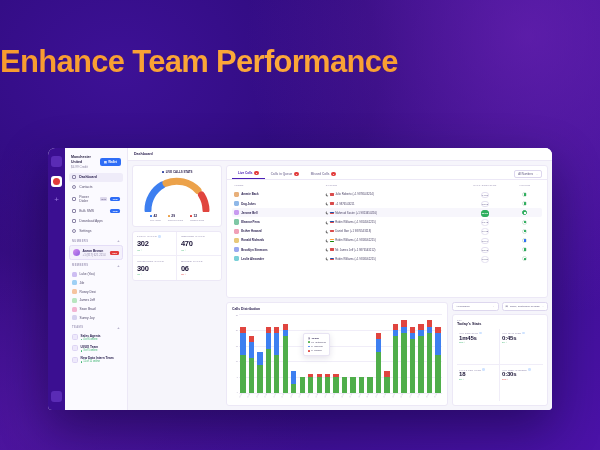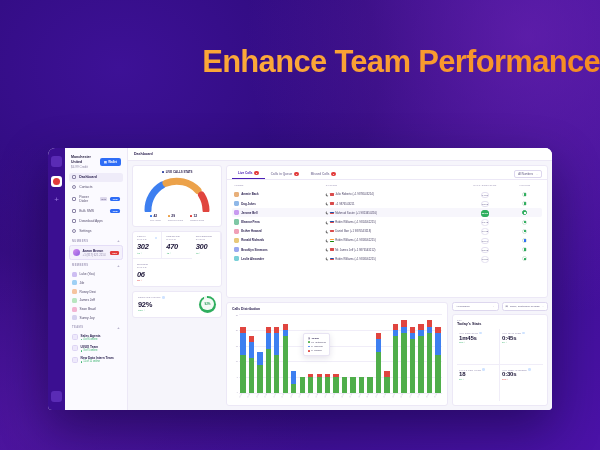--- a/index.html
+++ b/index.html
@@ -10,21 +10,21 @@
     position: relative;
   }
   .bg-glow {
     position: absolute; inset: 0;
     background:
       radial-gradient(circle at 88% 8%, rgba(120,40,190,.55) 0%, rgba(120,40,190,0) 42%),
       radial-gradient(circle at 4% 96%, rgba(90,25,165,.5) 0%, rgba(90,25,165,0) 40%);
     pointer-events: none;
   }
   
-  .hero { position: absolute; top: 46px; left: 0; right: 0; text-align: right; }
+  .hero { position: absolute; top: 46px; left: 0; right: 0; text-align: left; }
   .hero h1 {
     font-size: 31px; font-weight: 700; letter-spacing: -0.7px;
     color: #f7902b; line-height: 1.05;
     background: linear-gradient(90deg,#f79a2e 0%,#fca93a 45%,#f58b22 100%);
     -webkit-background-clip: text; background-clip: text; color: transparent;
   }
   .hero h2 {
     margin-top: 9px; font-size: 16.5px; font-weight: 500; color: #ffffff;
     letter-spacing: -0.3px;
   }
@@ -124,21 +124,21 @@
   
   .gauge-card { padding: 4px; }
   .gauge-title { display: flex; align-items: center; justify-content: center; gap: 2px; font-size: 2.9px; font-weight: 700; color: #2b2150; }
   .sq { width: 2.2px; height: 2.2px; border-radius: .5px; }
   .gauge-wrap { display: flex; justify-content: center; margin-top: 2px; }
   .gauge-legend { display: flex; justify-content: center; gap: 7px; margin-top: 2px; }
   .gl { text-align: center; }
   .gl-top { display: flex; align-items: center; gap: 1.4px; font-size: 3.4px; font-weight: 700; color: #2b2150; }
   .gl-lab { font-size: 2.5px; color: #9a93b2; margin-top: .5px; }
   
-  .stat-grid { display: grid; grid-template-columns: 1fr 1fr 1fr; font-style: italic; }
+  .stat-grid { display: grid; grid-template-columns: 1fr 1fr; }
   .stat-cell { padding: 3.5px 4px; border-right: .5px solid #f0edf8; border-bottom: .5px solid #f0edf8; }
   .stat-cell:nth-child(2n) { border-right: none; }
   .stat-cell:nth-child(n+3) { border-bottom: none; }
   .stat-lab { font-size: 2.5px; color: #a39cbb; letter-spacing: .25px; font-weight: 700; display: flex; align-items: center; gap: 1.4px; }
   .info-i { width: 2.6px; height: 2.6px; border-radius: 50%; background: #cfe3ff; }
   .stat-val { font-size: 7.5px; font-weight: 700; color: #1d1638; margin-top: 1px; letter-spacing: -.3px; }
   .stat-delta { font-size: 2.5px; color: #35b26a; margin-top: .5px; }
   .stat-delta.down { color: #e23b3b; }
   
   .svc { display: flex; align-items: center; justify-content: space-between; padding: 4px 5px; }
@@ -432,33 +432,20 @@
           </div>
           <div class="stat-cell">
             <div class="stat-lab">
                 <span>MISSED CALLS</span>
               </div>
             <div class="stat-val">06</div>
             <div class="stat-delta down">05 ↓</div>
           </div>
         </div>
 
-        <div class="card svc">
-          <div>
-            <div class="stat-lab">
-                <span>SERVICE LEVEL</span>
-                <i class="info-i"></i>
-              </div>
-            <div class="stat-val">92%</div>
-            <div class="stat-delta">03% ↑</div>
-          </div>
-          <div class="ring" style="background:conic-gradient(#2fae5e 0 92%, #e6f4ea 92% 100%)">
-            <div class="ring-in">92%</div>
-          </div>
-        </div>
       </div>
 
       <div class="col-right">
 
         <div class="card tabs-card">
           <div class="tabs-row">
             <div class="tab active">
               <span>Live Calls</span>
               <span class="tab-badge">8</span>
             </div>

